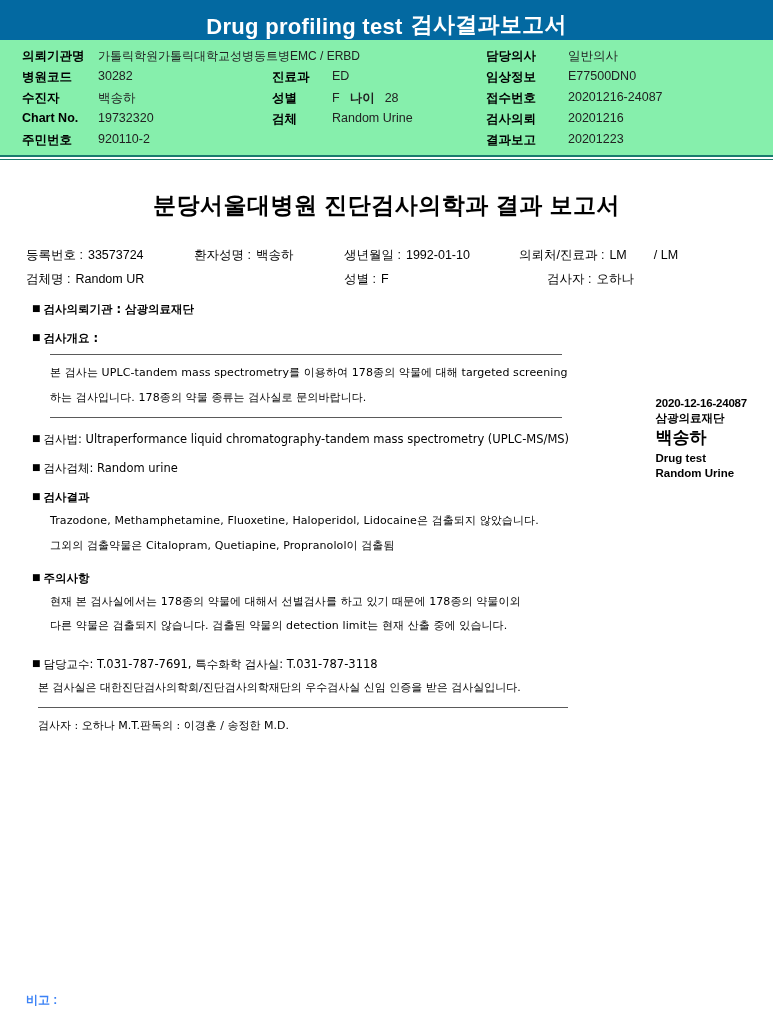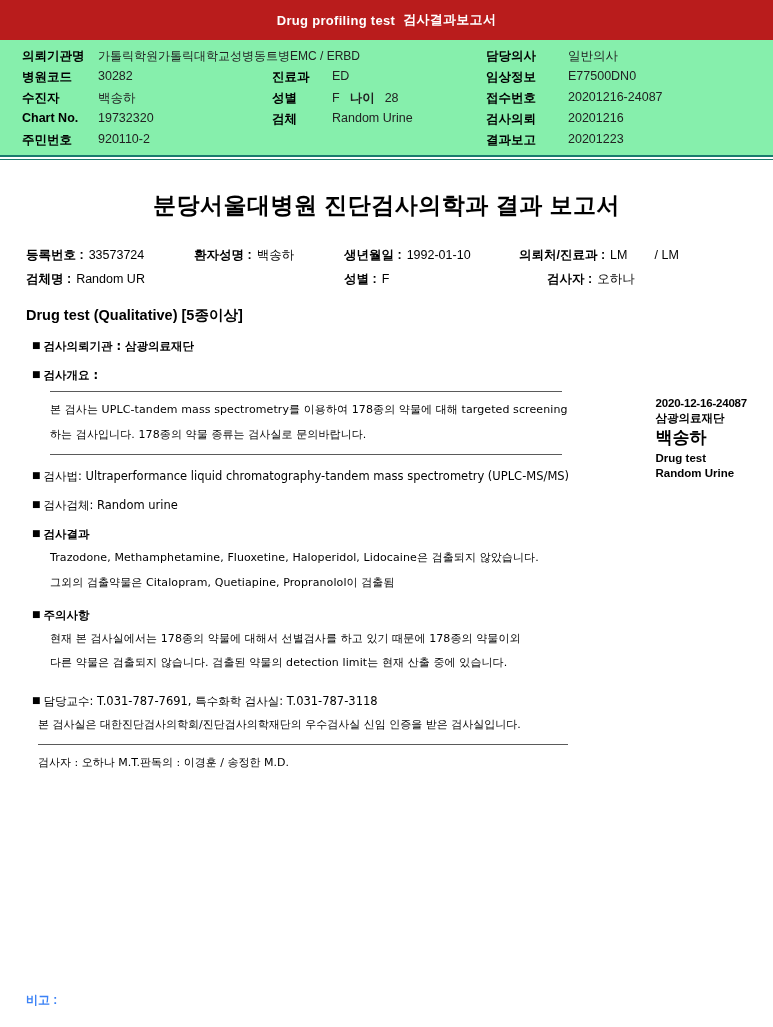--- a/index.html
+++ b/index.html
@@ -12,26 +12,26 @@
     position: relative;
     width: 773px;
     height: 1027px;
     background: #ffffff;
     overflow: hidden;
   }
 
   
   .banner {
     height: 40px;
-    background: #b91c1c;
+    background: #0369a1;
     color: #ffffff;
     display: flex;
-    align-items: center;
+    align-items: flex-end;
     justify-content: center;
-    font-size: 13px;
+    font-size: 22px;
     font-weight: bold;
     letter-spacing: 0.3px;
   }
   .banner-sep { display: inline-block; width: 8px; }
 
   
   .info-wrap {
     padding: 8px 22px 6px 22px;
     border-bottom: 2px solid #1a7a6e;
     background: #86efac;
@@ -74,21 +74,21 @@
     color: #000;
     position: relative;
     margin-bottom: 6px;
   }
   .meta-row {
     display: flex;
     align-items: baseline;
     margin-bottom: 7px;
   }
   .meta-cell { display: flex; align-items: baseline; gap: 5px; }
-  .meta-cell .k { font-weight: bold; }
+  .meta-cell .k { font-weight: normal; }
   .meta-cell .v { font-weight: normal; }
   .c1 { width: 168px; }
   .c2 { width: 150px; }
   .c3 { width: 175px; }
   .c4 { }
 
   .test-title {
     font-size: 14.5px;
     font-weight: bold;
     margin: 18px 0 10px 0;
@@ -245,21 +245,20 @@
           <span class="k">성별 :</span>
           <span class="v">F</span>
         </div>
         <div class="meta-cell c4" style="margin-left:28px;">
           <span class="k">검사자 :</span>
           <span class="v">오하나</span>
         </div>
       </div>
     </div>
 
-    <div class="test-title">Drug test (Qualitative) [5종이상]</div>
 
     <div class="stamp">
       <div class="s-date">2020-12-16-24087</div>
       <div class="s-org">삼광의료재단</div>
       <div class="s-name">백송하</div>
       <div class="s-line">Drug test</div>
       <div class="s-line">Random Urine</div>
     </div>
 
     <div class="sec">

